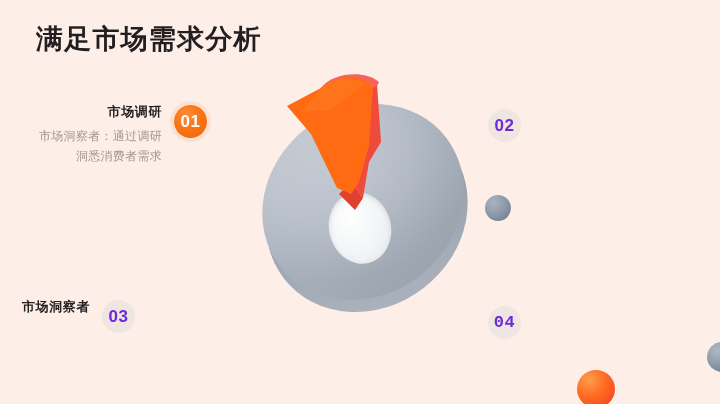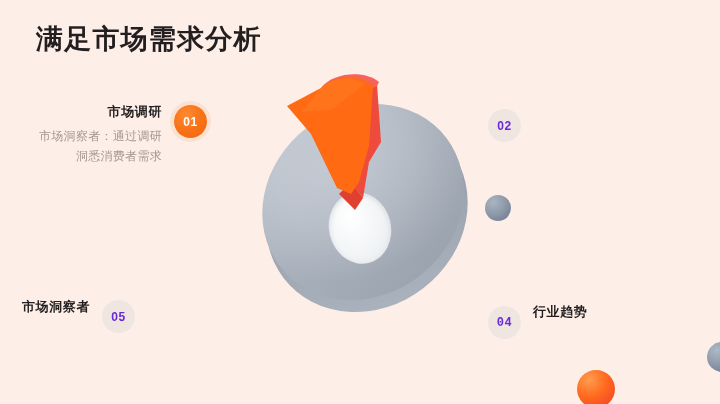--- a/index.html
+++ b/index.html
@@ -171,21 +171,21 @@
   }
 
   .badge {
     flex: 0 0 auto;
     width: 33px;
     height: 33px;
     border-radius: 50%;
     display: flex;
     align-items: center;
     justify-content: center;
-    font-size: 12px;
+    font-size: 17px;
     font-weight: 700;
     letter-spacing: 0.5px;
     margin-top: 1px;
   }
   .badge.accent {
     background: radial-gradient(circle at 38% 30%, #ff8a34 0%, #f97316 48%, #ef6410 100%);
     color: #ffffff;
     box-shadow: 0 0 0 4px rgba(249,115,22,0.10);
   }
   .badge.muted {
@@ -242,23 +242,22 @@
   </div>
 
   <div class="feature" id="feature-02">
     <div class="badge muted">02</div>
   </div>
 
   <div class="feature align-end" id="feature-03">
     <div class="feature-texts">
       <div class="feature-heading">市场洞察者</div>
     </div>
-    <div class="badge muted">05</div>
+    <div class="badge muted">03</div>
   </div>
 
   <div class="feature" id="feature-04">
     <div class="badge muted">04</div>
     <div class="feature-texts">
-      <div class="feature-heading">行业趋势</div>
     </div>
   </div>
 
 </div>
 
 </body></html>

